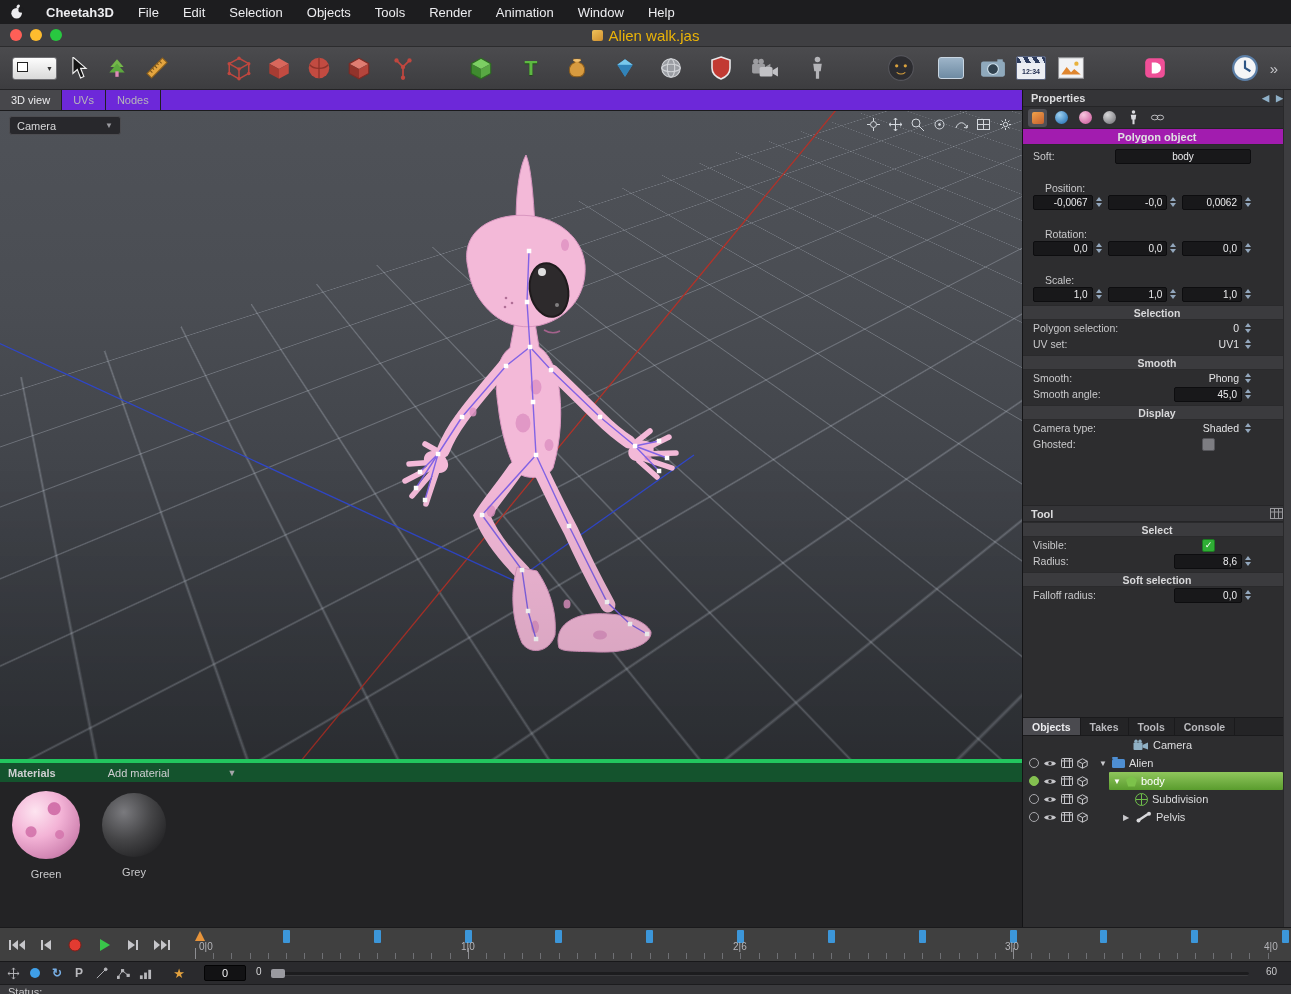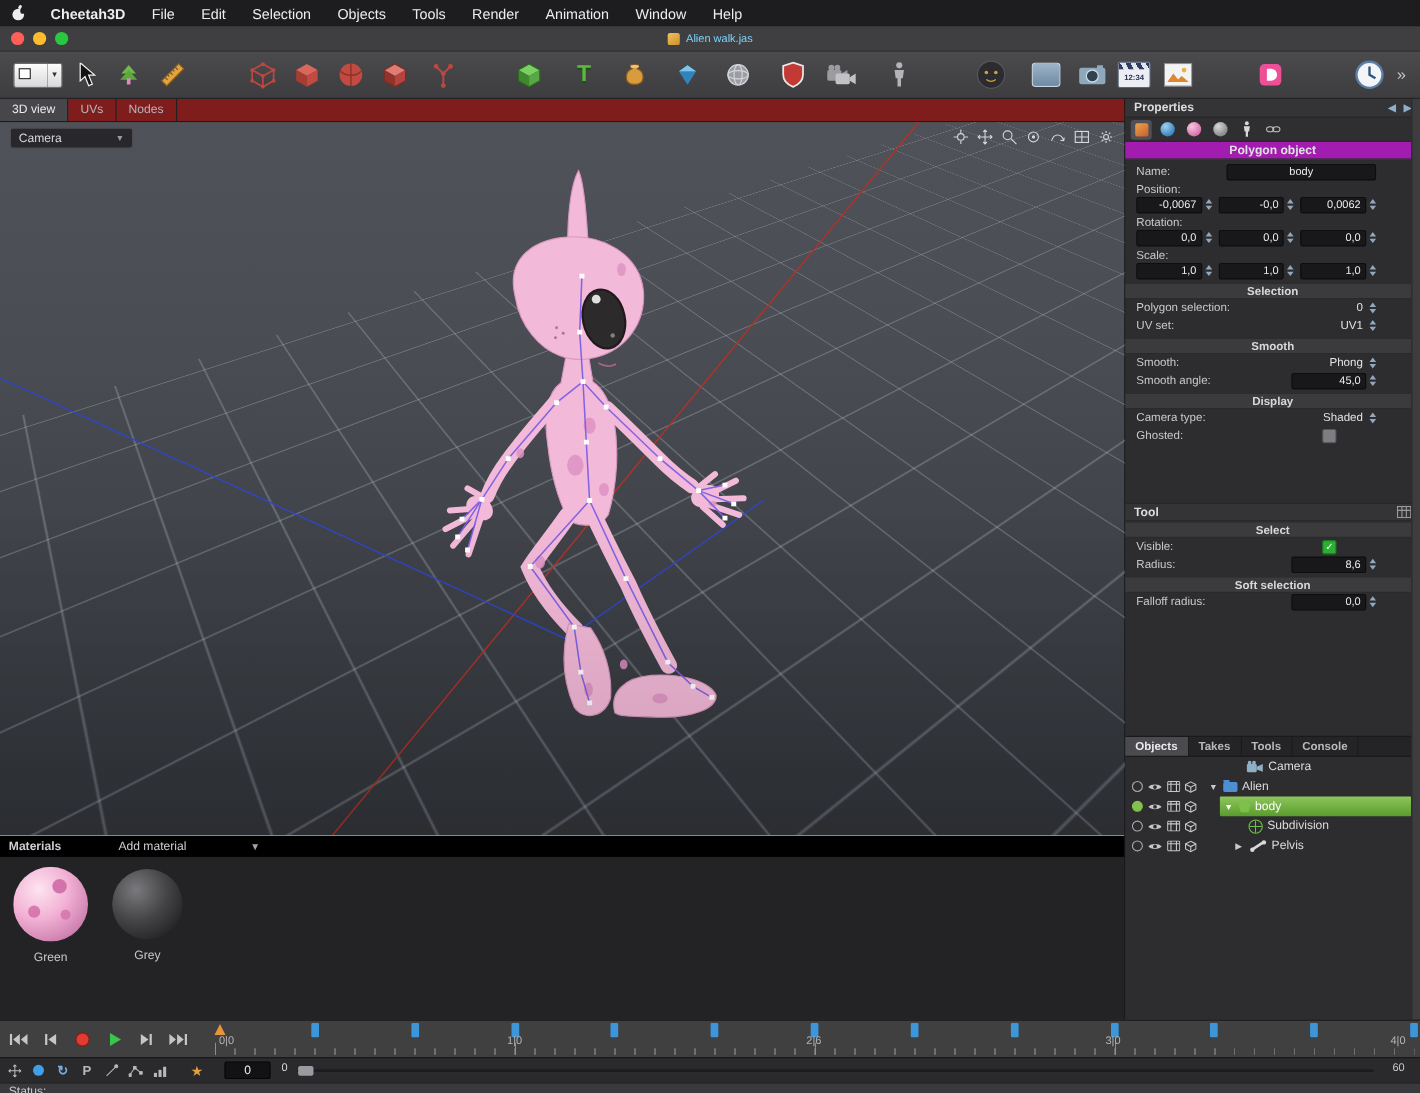--- a/index.html
+++ b/index.html
@@ -12,21 +12,21 @@
   .menubar .apple{width:34px;display:flex;justify-content:center;align-items:center}
   .menubar .appname{font-weight:bold;padding:0 12px}
   .menubar .mi{padding:0 12px;height:40px;display:flex;align-items:center}
 
   
   .titlebar{position:relative;height:22px;background:#3f3f42;border-bottom:1px solid #2c2c2e;display:flex;align-items:center}
   .tl{width:12px;height:12px;border-radius:50%;margin-left:8px}
   .tl.r{background:#ff5f57;margin-left:10px}.tl.y{background:#febc2e}.tl.g{background:#28c840}
   .title-wrap{position:absolute;left:0;right:0;top:0;height:100%;display:flex;align-items:center;justify-content:center;gap:6px}
   .doc-ico{width:11px;height:11px;background:linear-gradient(145deg,#f0c25a,#cf8f2e);border-radius:2px}
-  .title-txt{font-size:10px;color:#7dd3fc}
+  .title-txt{font-size:15px;color:#eab308}
 
   
   .toolbar{position:relative;height:42px;background:linear-gradient(#4b4b4e,#3d3d40);border-bottom:1px solid #232325}
   .tbi{position:absolute;top:4px;width:34px;height:34px;display:flex;align-items:center;justify-content:center}
   .sel-btn{position:absolute;left:12px;top:10px;width:30px;height:21px;background:linear-gradient(#fdfdfd,#d9d9d9);border:1px solid #6f6f73;border-radius:3px 0 0 3px}
   .sel-btn:before{content:"";position:absolute;left:4px;top:4px;width:9px;height:8px;border:1.5px solid #222;background:#fff}
   .sel-dd{position:absolute;left:43px;top:10px;width:13px;height:21px;background:linear-gradient(#fdfdfd,#d9d9d9);border:1px solid #6f6f73;border-left:none;border-radius:0 3px 3px 0;display:flex;align-items:center;justify-content:center;font-size:7px;color:#333}
   .t-letter{font-size:21px;font-weight:bold;color:#5db842;text-shadow:0 1px 1px #1e4f12}
   .bluesq{width:24px;height:20px;background:linear-gradient(#9db4c8,#6e8ba3);border:1px solid #c9d6e2;border-radius:3px}
   .clap{width:28px;height:22px;background:#eceef3;border-radius:2px;overflow:hidden;border:1px solid #5a647e;display:flex;flex-direction:column}
@@ -34,42 +34,42 @@
   .clap .time{flex:1;display:flex;align-items:center;justify-content:center;font-size:7px;font-weight:bold;color:#243052}
   .chev2{font-size:15px;color:#c6c6ca}
 
   
   .workspace{display:flex;height:837px}
   .left-col{width:1022px;display:flex;flex-direction:column;border-right:1px solid #141416}
   .right-col{width:268px;background:#2d2d2f;display:flex;flex-direction:column;position:relative;font-size:10.5px}
   .right-col:after{content:"";position:absolute;right:0;top:0;bottom:0;width:7px;background:#3d3d40;border-left:1px solid #29292b}
 
   
-  .view-tabs{height:20px;background:#7f1d1d;border-bottom:1px solid #1b1b1d;display:flex}
+  .view-tabs{height:20px;background:#6d28d9;border-bottom:1px solid #1b1b1d;display:flex}
   .vtab{height:20px;padding:0 11px;font-size:11px;color:#b6b6ba;display:flex;align-items:center;border-right:1px solid #1f1f21}
   .vtab.active{background:#47474b;color:#ebebee}
 
   
   .viewport{position:relative;height:648px;overflow:hidden;
     background:linear-gradient(180deg,#4f5258 0%,#4a4d53 30%,#3d4046 68%,#33363b 100%)}
   .floor{position:absolute;left:-390px;top:112px;width:1800px;height:1350px;
     transform-origin:50% 0;transform:perspective(820px) rotateX(61deg) rotateZ(-33deg);
     background-image:repeating-linear-gradient(90deg,rgba(205,212,224,.30) 0 1px,transparent 1px 58px),
                      repeating-linear-gradient(0deg,rgba(205,212,224,.30) 0 1px,transparent 1px 58px)}
   .viewport:after{content:"";position:absolute;inset:0;background:linear-gradient(180deg,rgba(0,0,0,0) 55%,rgba(0,0,0,.16));pointer-events:none}
   .scene{position:absolute;inset:0;width:100%;height:100%}
   .camera-select{position:absolute;left:9px;top:5px;width:96px;height:17px;background:#28282c;border:1px solid #4c4c50;border-radius:3px;display:flex;align-items:center;padding:0 7px;font-size:11px;color:#d8d8da;z-index:5}
   .camera-select .cv{flex:1}
   .camera-select .ca{font-size:8px;color:#9a9aa0}
   .vp-controls{position:absolute;right:8px;top:5px;display:flex;gap:5px;z-index:5}
   .vpc{width:17px;height:17px;display:flex;align-items:center;justify-content:center}
 
   
   .materials{flex:1;display:flex;flex-direction:column}
-  .mat-header{height:19px;background:#000000;border-top:1px solid #22c55e;border-bottom:1px solid #232325;display:flex;align-items:center;font-size:11px;color:#cfcfd2}
+  .mat-header{height:19px;background:#14532d;border-top:4px solid #22c55e;border-bottom:1px solid #232325;display:flex;align-items:center;font-size:11px;color:#cfcfd2}
   .mat-title{font-weight:bold;padding-left:8px}
   .mat-add{margin-left:52px}
   .mat-chev{margin-left:58px;font-size:9px;color:#a5a5a9}
   .mat-body{flex:1;background:#232325;position:relative}
   .mat-item{position:absolute;display:flex;flex-direction:column;align-items:center;gap:9px}
   .sph{border-radius:50%}
   .sph-green{width:68px;height:68px;background:
      radial-gradient(circle at 62% 26%,rgba(209,110,168,.95) 0 6px,transparent 7px),
      radial-gradient(circle at 28% 60%,rgba(209,110,168,.85) 0 5px,transparent 6px),
      radial-gradient(circle at 70% 64%,rgba(209,110,168,.75) 0 4px,transparent 5px),
@@ -84,21 +84,21 @@
   .props-icons{height:21px;display:flex;align-items:center;gap:5px;padding:0 5px;background:#2f2f32;border-bottom:1px solid #242426}
   .pi{width:19px;height:18px;display:flex;align-items:center;justify-content:center;border-radius:3px}
   .pi.sel{background:#50505sez6}
   .pi.sel{background:#505056}
   .pi-box{width:12px;height:12px;background:linear-gradient(145deg,#f0a24a,#c45f2e);border-radius:2px}
   .pi-sph{width:13px;height:13px;border-radius:50%}
   .pi-sph.blue{background:radial-gradient(circle at 35% 30%,#9fd1f0,#3e85c2 70%)}
   .pi-sph.pink{background:radial-gradient(circle at 35% 30%,#f7c6de,#d773ab 70%)}
   .pi-sph.grey{background:radial-gradient(circle at 35% 30%,#d8d8da,#8a8a8e 70%)}
   .obj-title{height:15px;display:flex;align-items:center;justify-content:center;background:#a21caf;font-size:11px;font-weight:bold;color:#e0e0e2;border-bottom:1px solid #2a2a2c}
-  .plabel{height:12px;margin-top:2px;padding-left:10px;display:flex;align-items:center;font-size:10.5px;color:#c9c9cb}
+  .plabel{height:12px;margin-top:18px;padding-left:22px;display:flex;align-items:center;font-size:10.5px;color:#c9c9cb}
   .prow{height:16px;display:flex;align-items:center;padding:0 40px 0 10px;font-size:10.5px;color:#c9c9cb}
   .prow .lbl{flex:1}
   .triple{height:16px;display:grid;grid-template-columns:1fr 1fr 1fr;gap:6px;padding:0 40px 0 10px;align-items:center}
   .cell{display:flex;align-items:center}
   .nf{flex:1;background:#18181a;border:1px solid #0d0d0f;border-radius:2px;height:13px;display:flex;align-items:center;justify-content:flex-end;padding:0 4px;font-size:10px;color:#ececee}
   .nf.w70{flex:none;width:58px}
   .nf.name{flex:none;width:126px;justify-content:center}
   .stp{display:inline-flex;flex-direction:column;gap:2px;margin-left:3px;align-items:center}
   .stp i{display:block;width:0;height:0}
   .stp .u{border-left:3.5px solid transparent;border-right:3.5px solid transparent;border-bottom:4px solid #93a7bd}
@@ -561,21 +561,21 @@
           <svg width="15" height="11" viewBox="0 0 16 11" stroke="#c6c6ca" fill="none">
               <ellipse cx="5" cy="5.5" rx="3.5" ry="2.5"></ellipse>
               <ellipse cx="11" cy="5.5" rx="3.5" ry="2.5"></ellipse>
             </svg>
         </span>
       </div>
 
       <div class="obj-title">Polygon object</div>
 
       <div class="prow" style="margin-top:3px">
-        <span class="lbl">Name:</span>
+        <span class="lbl">Soft:</span>
         <span class="nf name">body</span>
       </div>
 
       <div class="plabel">Position:</div>
       <div class="triple">
         <span class="cell">
             <span class="nf">-0,0067</span>
             <span class="stp">
               <i class="u"></i>
               <i class="d"></i>

